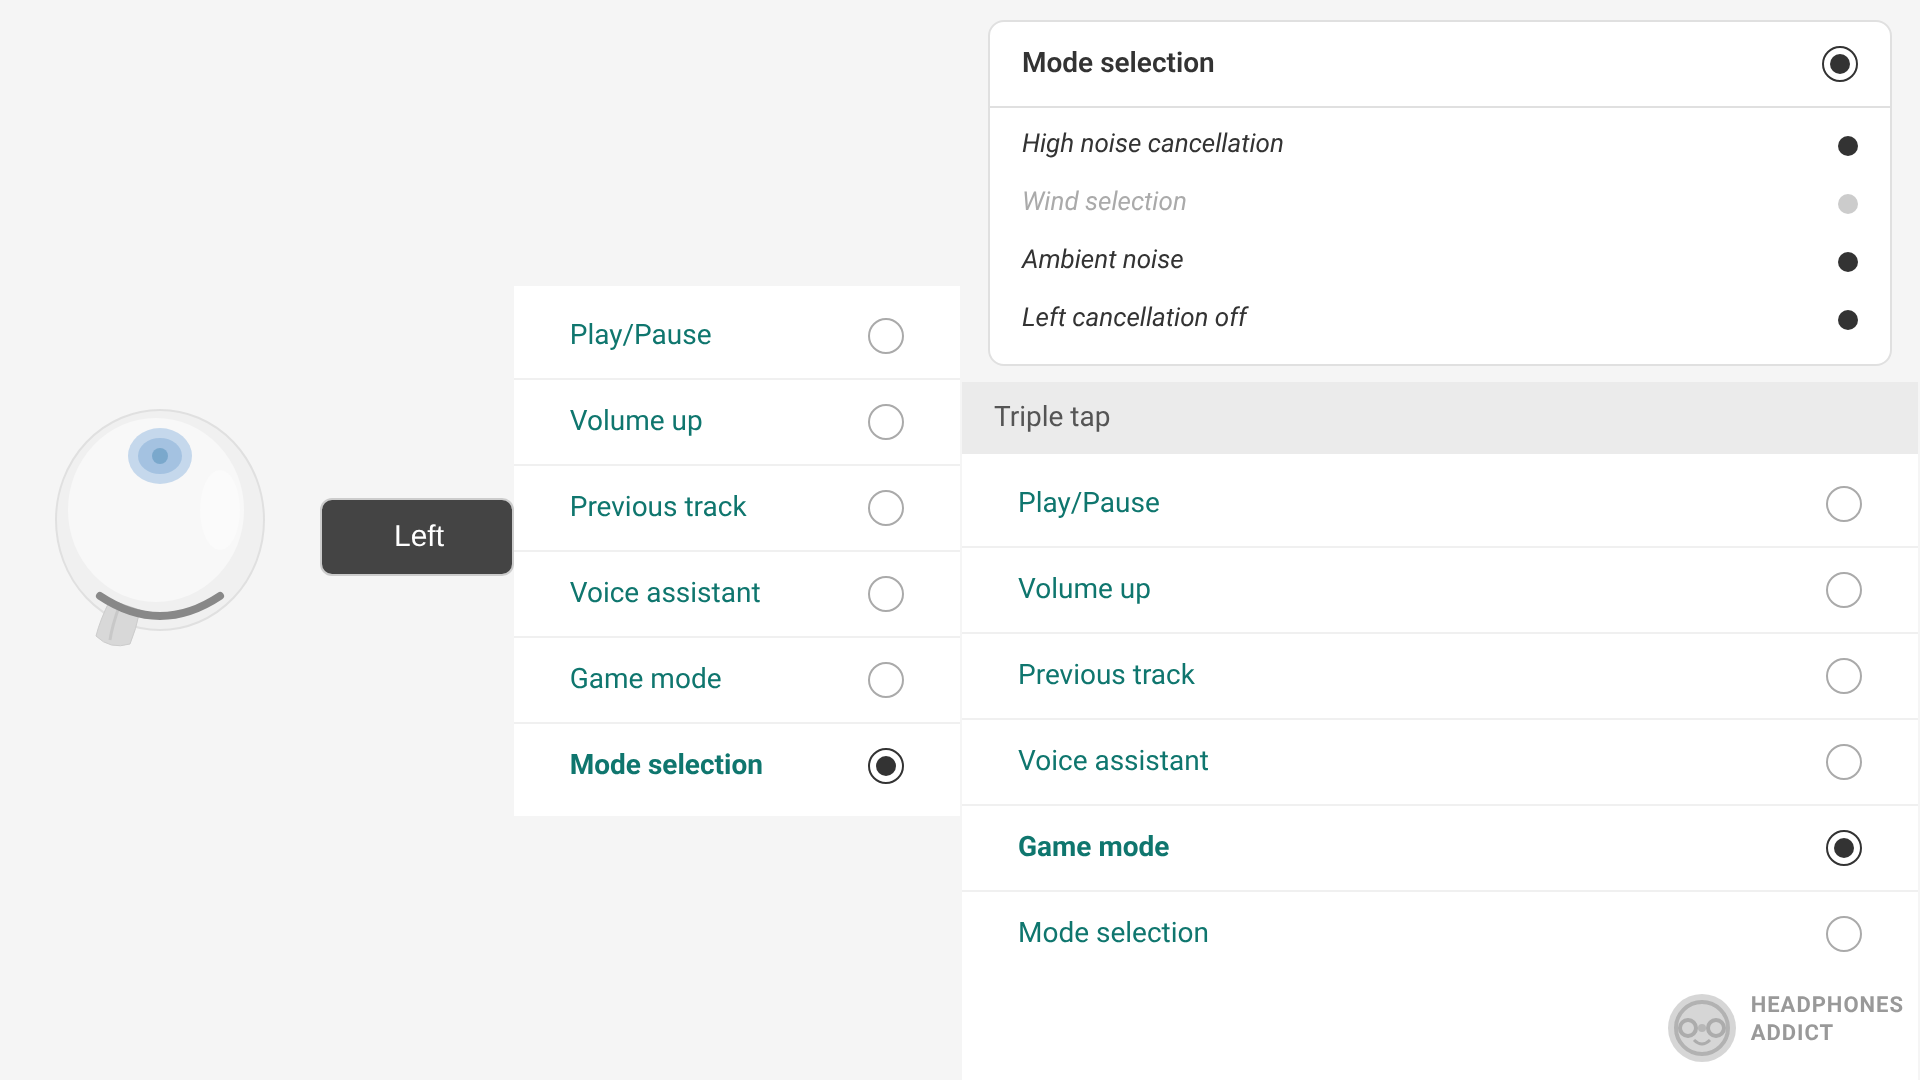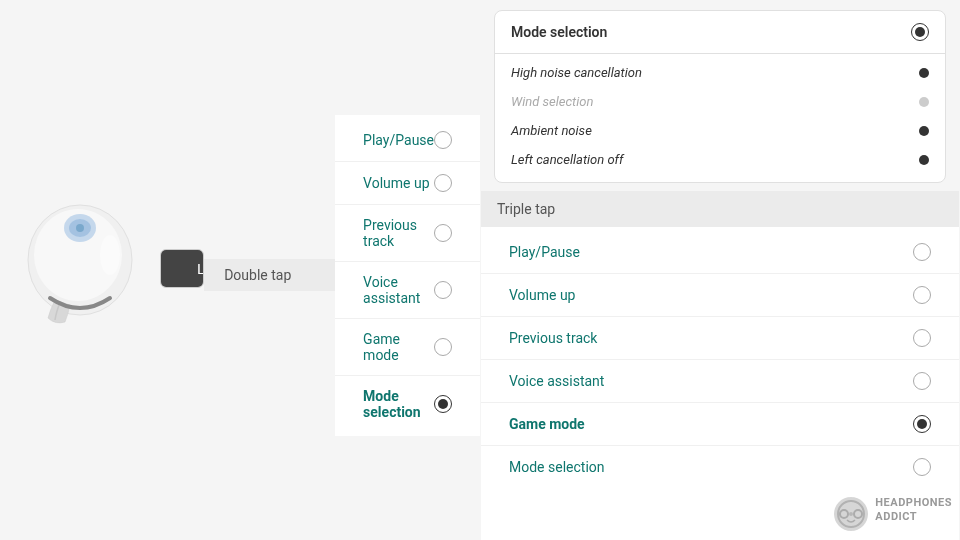--- a/index.html
+++ b/index.html
@@ -249,23 +249,20 @@
 
       <ellipse cx="110" cy="55" rx="10" ry="20" fill="#fff" opacity="0.4"></ellipse>
     </svg>
   </div>
 
   <div class="lr-toggle">
     <button class="lr-btn active">Left</button>
     <button class="lr-btn">Right</button>
   </div>
 
-  <div class="section-header">
-    <span>Double tap</span>
-  </div>
   <div class="options-list">
 
     <div class="option-item">
       <span>Play/Pause</span>
       <div class="radio-circle"></div>
     </div>
 
     <div class="option-item">
       <span>Volume up</span>
       <div class="radio-circle"></div>

